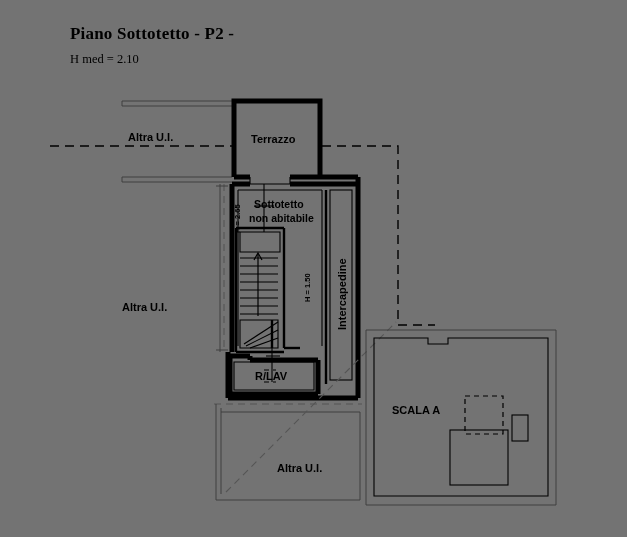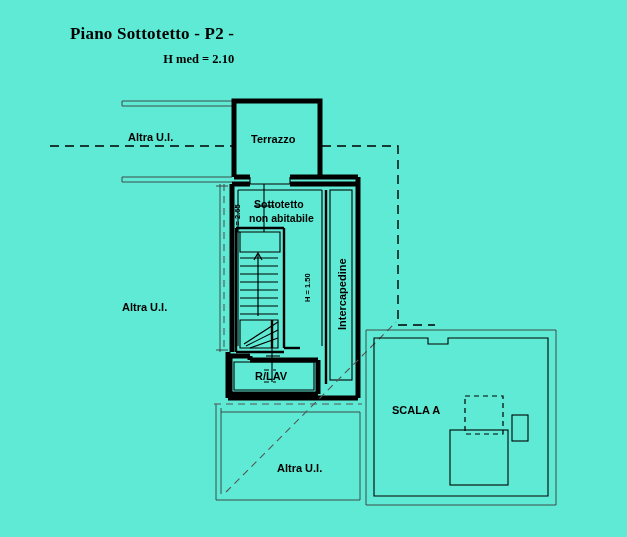--- a/index.html
+++ b/index.html
@@ -11,43 +11,42 @@
     width: 627px;
     height: 537px;
     font-family: "Liberation Sans", sans-serif;
     position: relative;
     overflow: hidden;
   }
   #plan-root {
     position: relative;
     width: 627px;
     height: 537px;
-    background: #5eead4;
+    background: #737373;
   }
   .title-block {
     position: absolute;
     left: 70px;
     top: 24px;
   }
   .plan-title {
     font-family: "Liberation Serif", serif;
     font-weight: bold;
     font-size: 17px;
     color: #000000;
     letter-spacing: 0.2px;
     white-space: nowrap;
   }
   .plan-subtitle {
     font-family: "Liberation Serif", serif;
-    font-weight: bold;
+    font-weight: normal;
     font-size: 12.5px;
     color: #000000;
     margin-top: 8px;
     white-space: nowrap;
-    text-align: right;
   }
   svg.drawing {
     position: absolute;
     left: 0;
     top: 0;
     width: 627px;
     height: 537px;
   }
   .lbl {
     font-family: "Liberation Sans", sans-serif;

